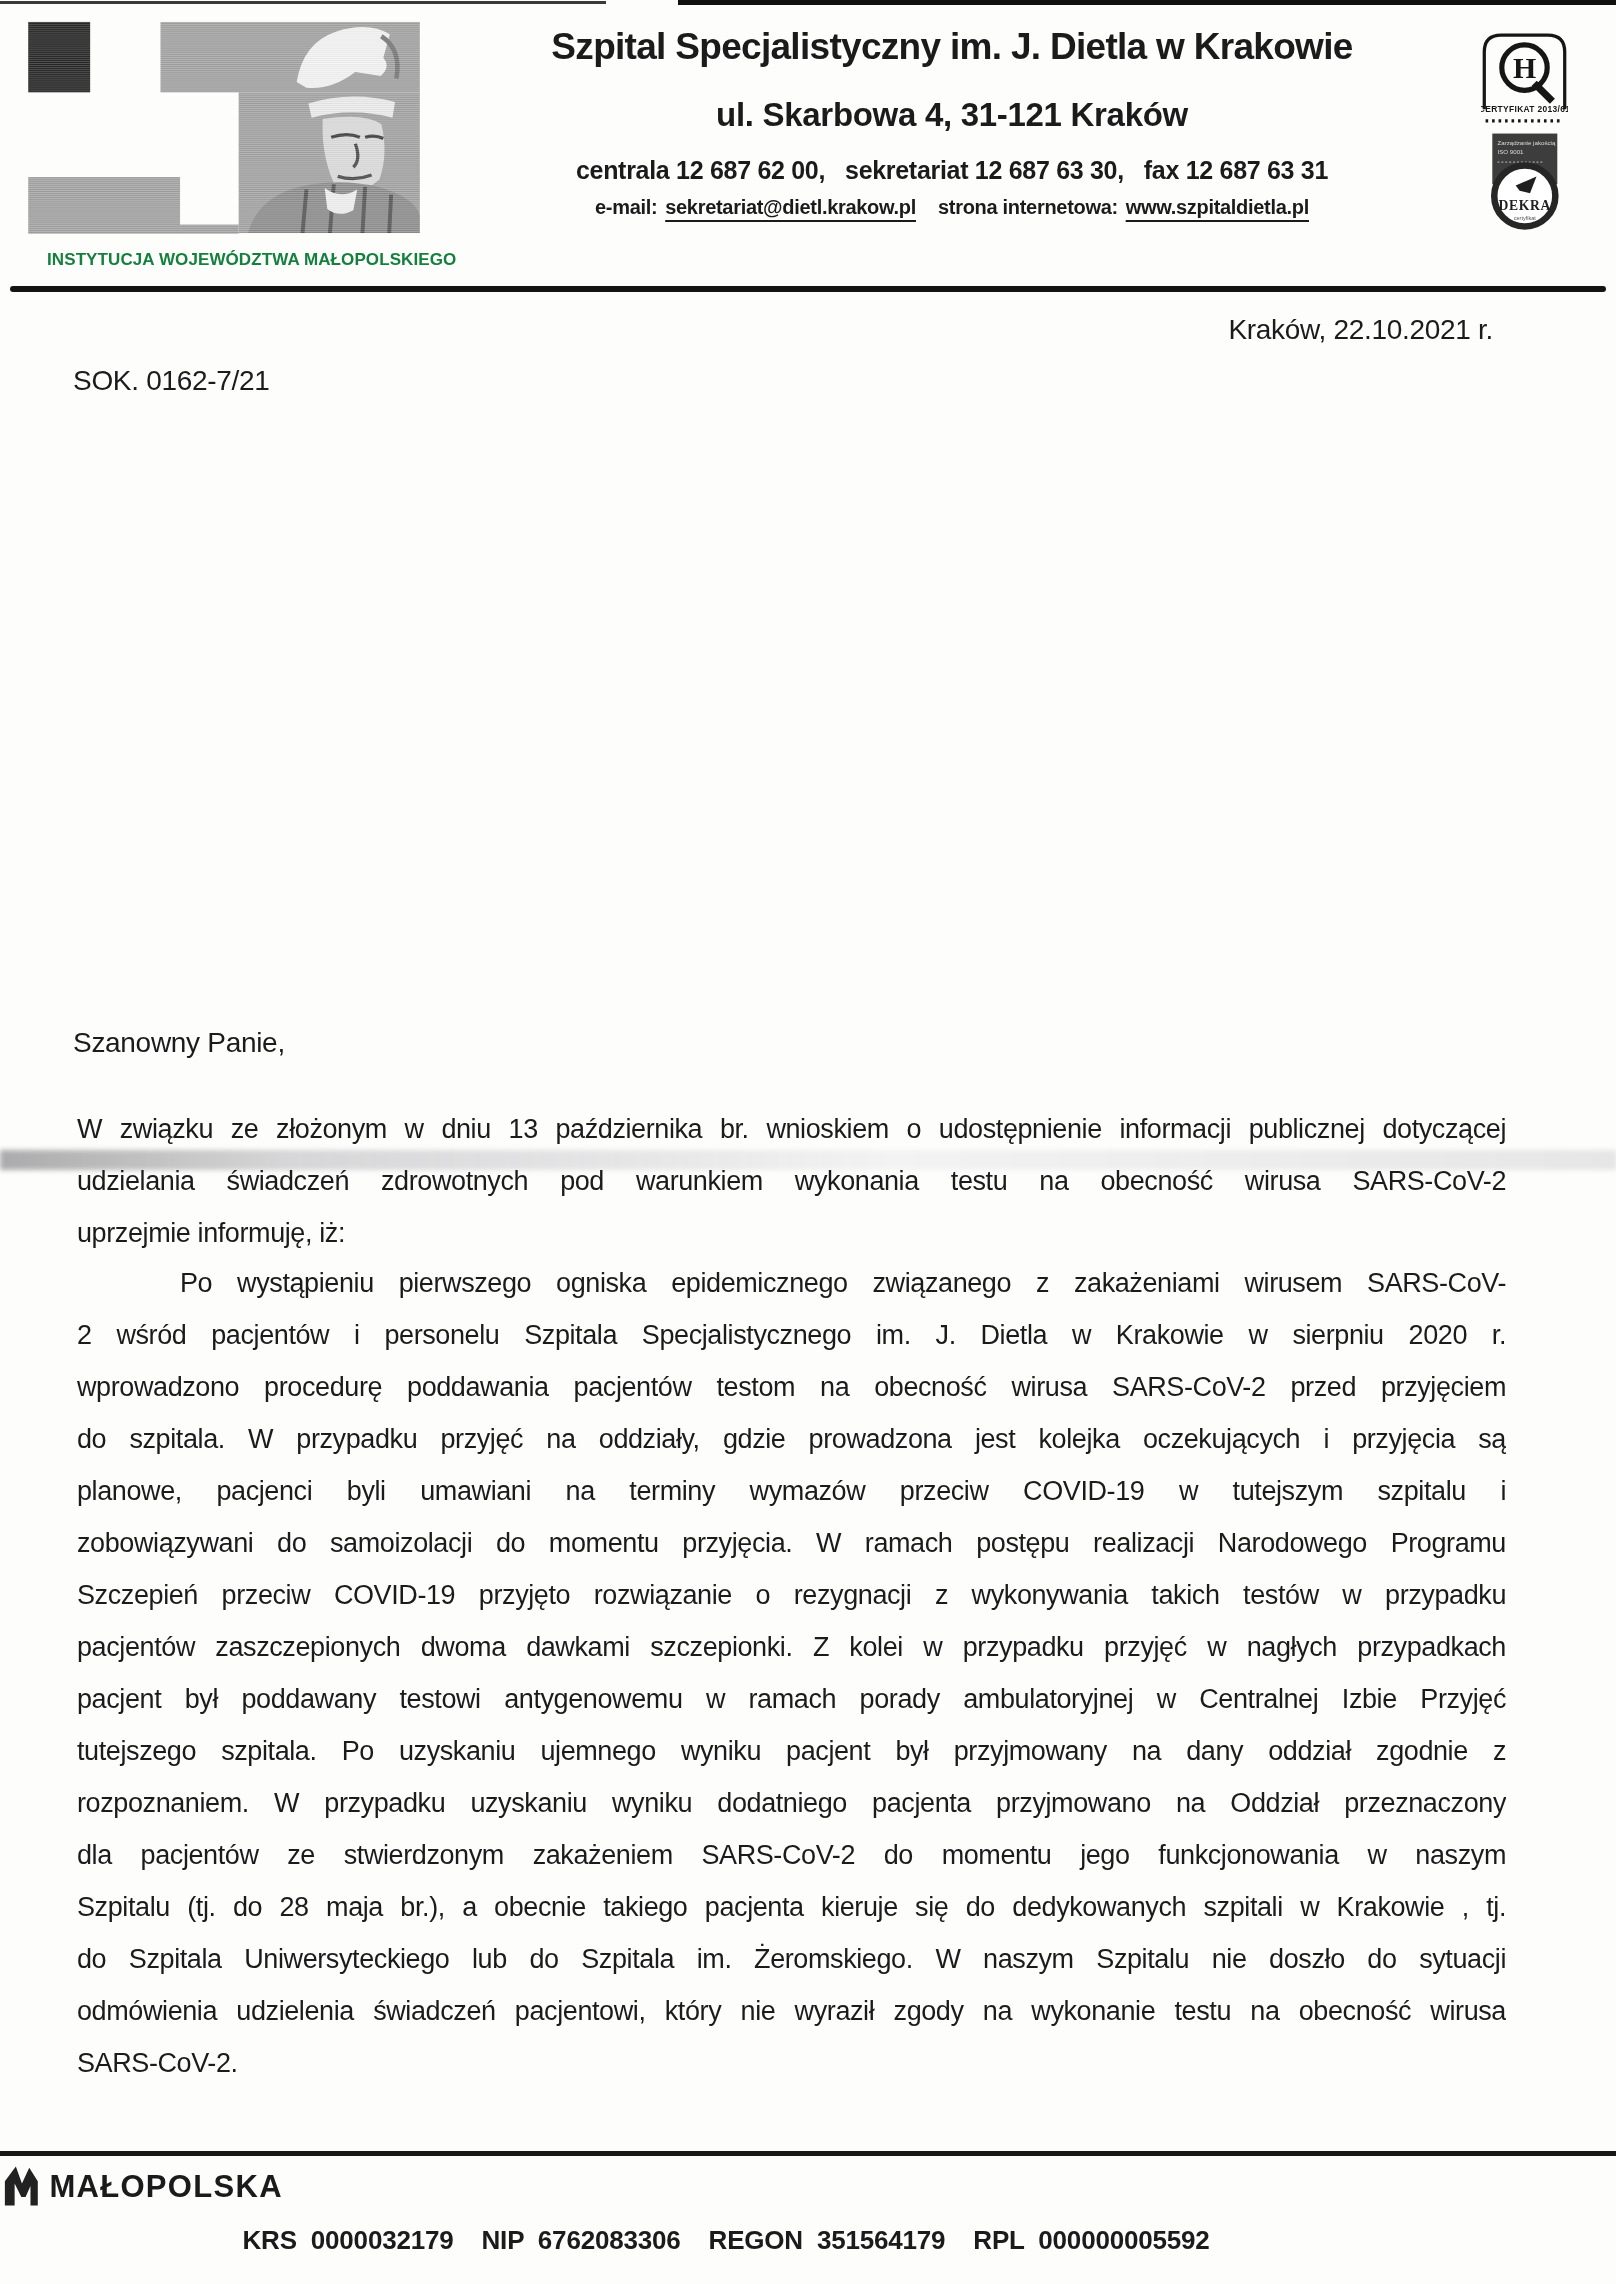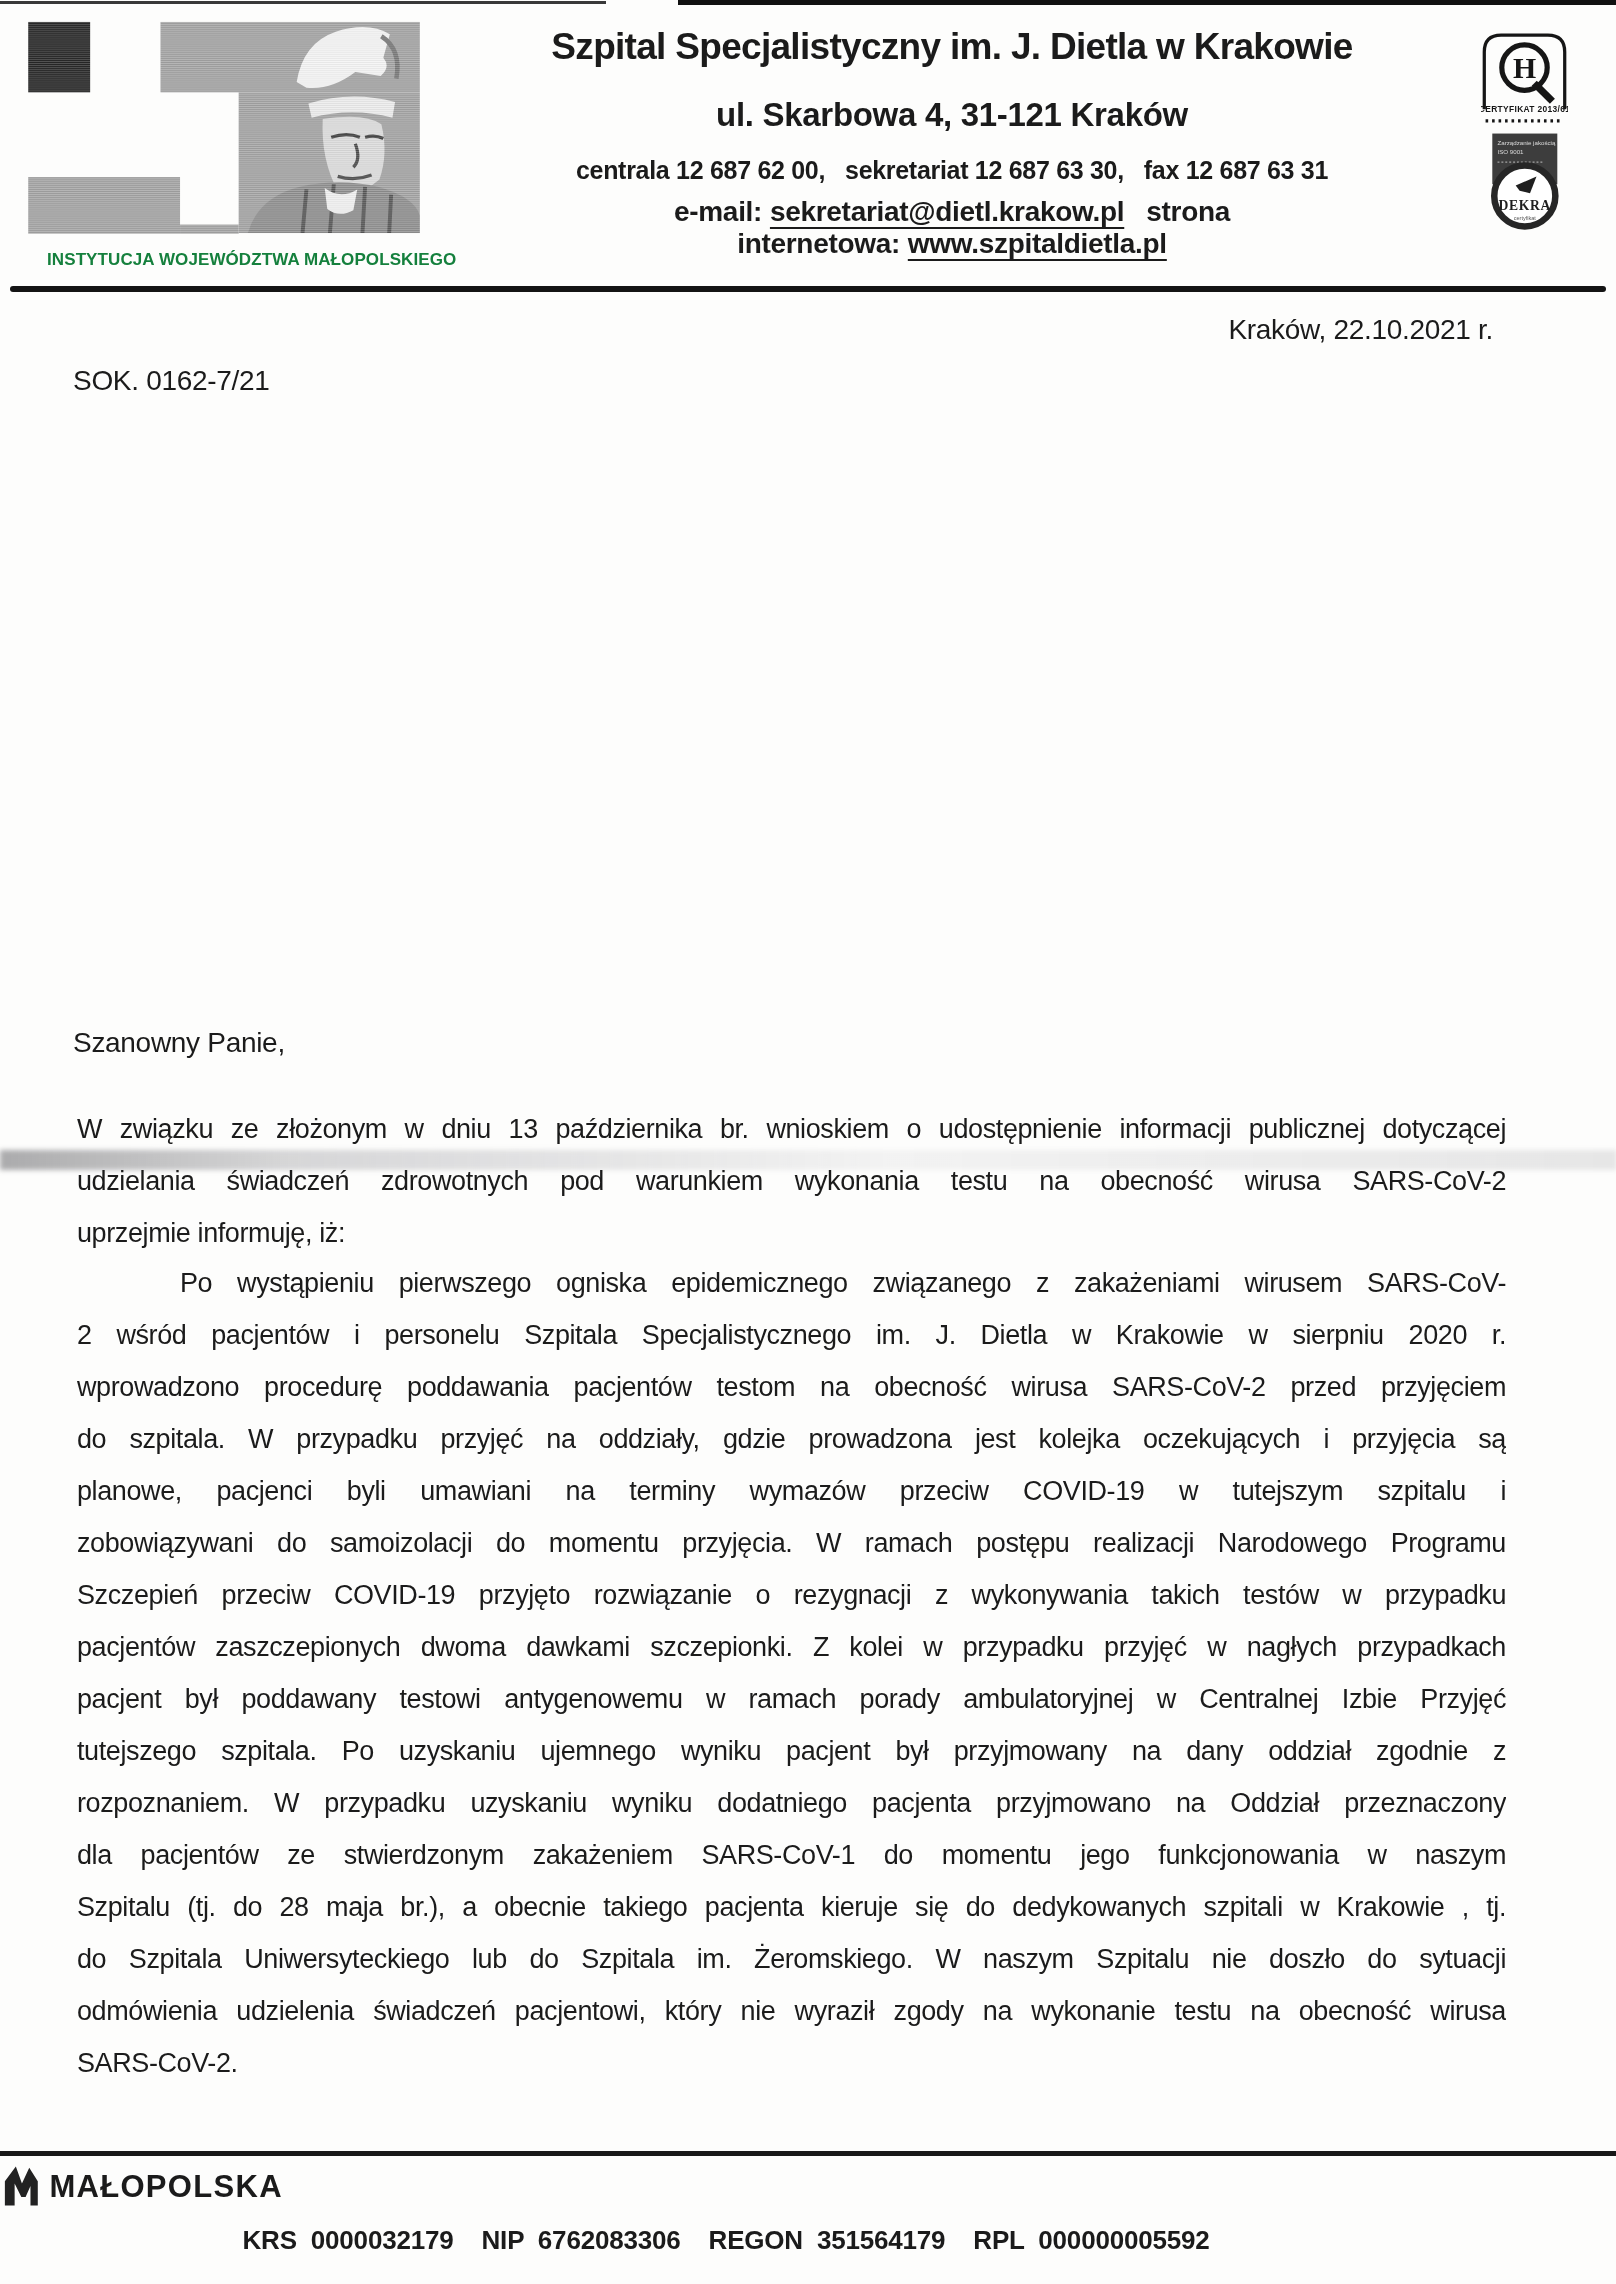--- a/index.html
+++ b/index.html
@@ -20,21 +20,21 @@
   
   .logo-box{position:absolute;left:26px;top:19.6px;width:398px;height:215px;}
   .logo-caption{
     position:absolute;left:47px;top:250px;font-size:17px;font-weight:700;
     letter-spacing:0.1px;color:#15803d;white-space:nowrap;
   }
   .hdr-col{position:absolute;left:486px;width:932px;text-align:center;}
   .hdr-name{top:26px;font-size:37px;font-weight:600;letter-spacing:-0.7px;}
   .hdr-addr{top:96px;font-size:33px;font-weight:600;letter-spacing:-0.3px;}
   .hdr-phone{top:156px;font-size:25px;font-weight:600;white-space:pre;letter-spacing:-0.3px;}
-  .hdr-email{top:196px;font-size:28px;font-weight:700;letter-spacing:-0.3px;}
+  .hdr-email{top:196px;font-size:20px;font-weight:700;letter-spacing:-0.3px;}
   .hdr-email .lnk{
     text-decoration:underline;text-underline-offset:5.9px;text-decoration-thickness:2px;
     margin-left:7.8px;
   }
   .hdr-email .lbl2{margin-left:22px;}
   .cert-q{position:absolute;left:1481px;top:30px;}
   .cert-dekra{position:absolute;left:1478px;top:128px;}
   .hdr-divider{position:absolute;left:10.4px;top:286px;width:1596px;height:5.9px;background:#141414;border-radius:3.3px;}
   
   .place-date{position:absolute;right:124px;top:314px;font-size:28px;letter-spacing:-0.3px;}
@@ -163,21 +163,21 @@
     <div class="bline">2 wśród pacjentów i personelu Szpitala Specjalistycznego im. J. Dietla w Krakowie w sierpniu 2020 r.</div>
     <div class="bline">wprowadzono procedurę poddawania pacjentów testom na obecność wirusa SARS-CoV-2 przed przyjęciem</div>
     <div class="bline">do szpitala. W przypadku przyjęć na oddziały, gdzie prowadzona jest kolejka oczekujących i przyjęcia są</div>
     <div class="bline">planowe, pacjenci byli umawiani na terminy wymazów przeciw COVID-19 w tutejszym szpitalu i</div>
     <div class="bline">zobowiązywani do samoizolacji do momentu przyjęcia. W ramach postępu realizacji Narodowego Programu</div>
     <div class="bline">Szczepień przeciw COVID-19 przyjęto rozwiązanie o rezygnacji z wykonywania takich testów w przypadku</div>
     <div class="bline">pacjentów zaszczepionych dwoma dawkami szczepionki. Z kolei w przypadku przyjęć w nagłych przypadkach</div>
     <div class="bline">pacjent był poddawany testowi antygenowemu w ramach porady ambulatoryjnej w Centralnej Izbie Przyjęć</div>
     <div class="bline">tutejszego szpitala. Po uzyskaniu ujemnego wyniku pacjent był przyjmowany na dany oddział zgodnie z</div>
     <div class="bline">rozpoznaniem. W przypadku uzyskaniu wyniku dodatniego pacjenta przyjmowano na Oddział przeznaczony</div>
-    <div class="bline">dla pacjentów ze stwierdzonym zakażeniem SARS-CoV-1  do momentu jego funkcjonowania w naszym</div>
+    <div class="bline">dla pacjentów ze stwierdzonym zakażeniem SARS-CoV-2  do momentu jego funkcjonowania w naszym</div>
     <div class="bline">Szpitalu (tj. do 28 maja br.), a obecnie takiego pacjenta kieruje się do dedykowanych szpitali w Krakowie , tj.</div>
     <div class="bline">do Szpitala Uniwersyteckiego lub do Szpitala im. Żeromskiego. W naszym Szpitalu nie doszło do sytuacji</div>
     <div class="bline">odmówienia udzielenia świadczeń pacjentowi, który nie wyraził zgody na wykonanie testu na obecność wirusa</div>
     <div class="bline plain">SARS-CoV-2.</div>
   </div>
 
   <div class="foot-divider"></div>
 
   <div class="brand">
     <svg width="39" height="44" viewBox="0 0 64 68">

